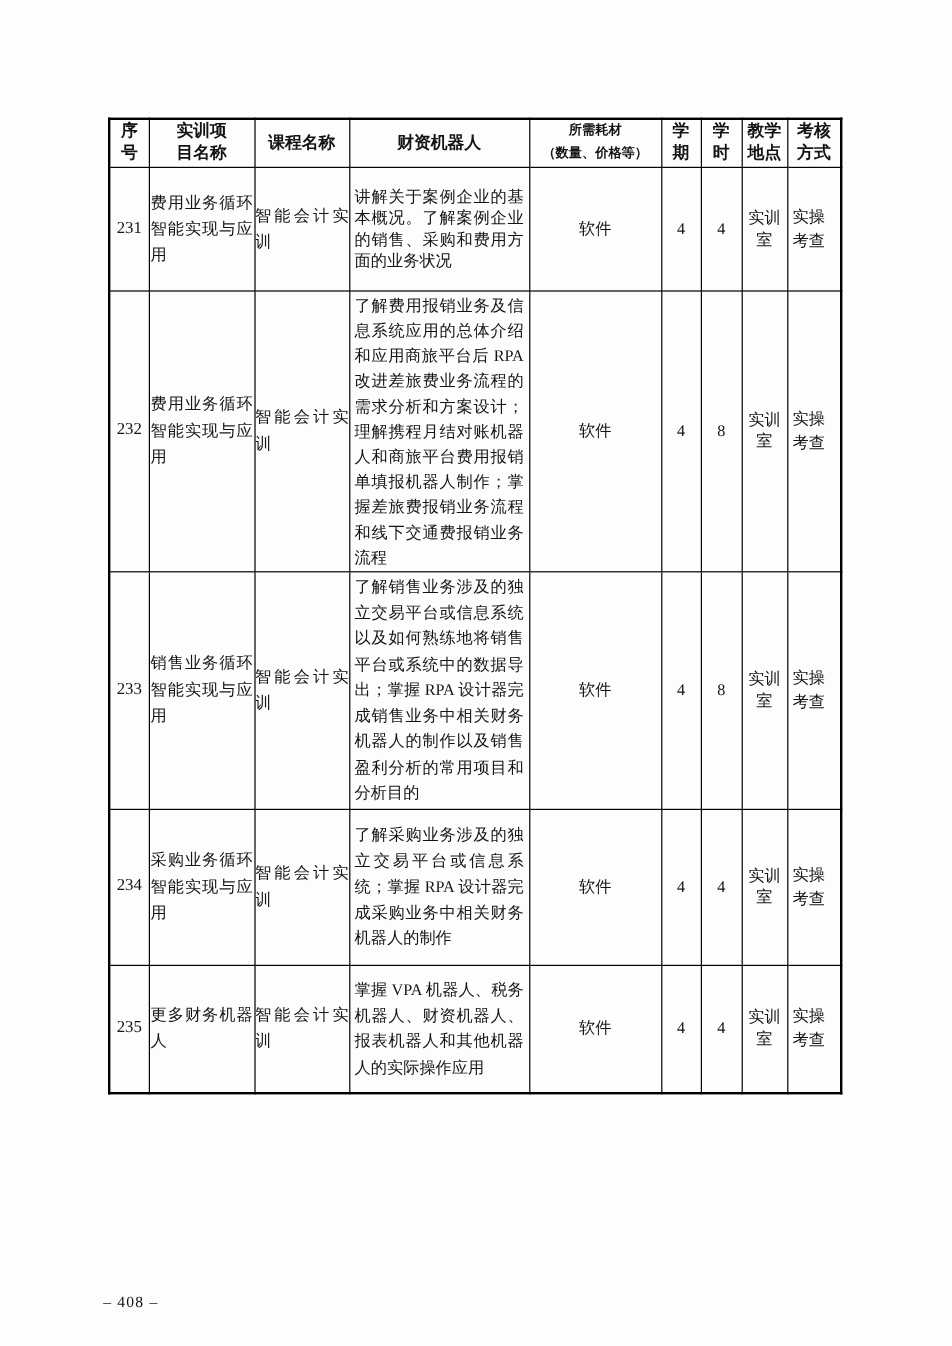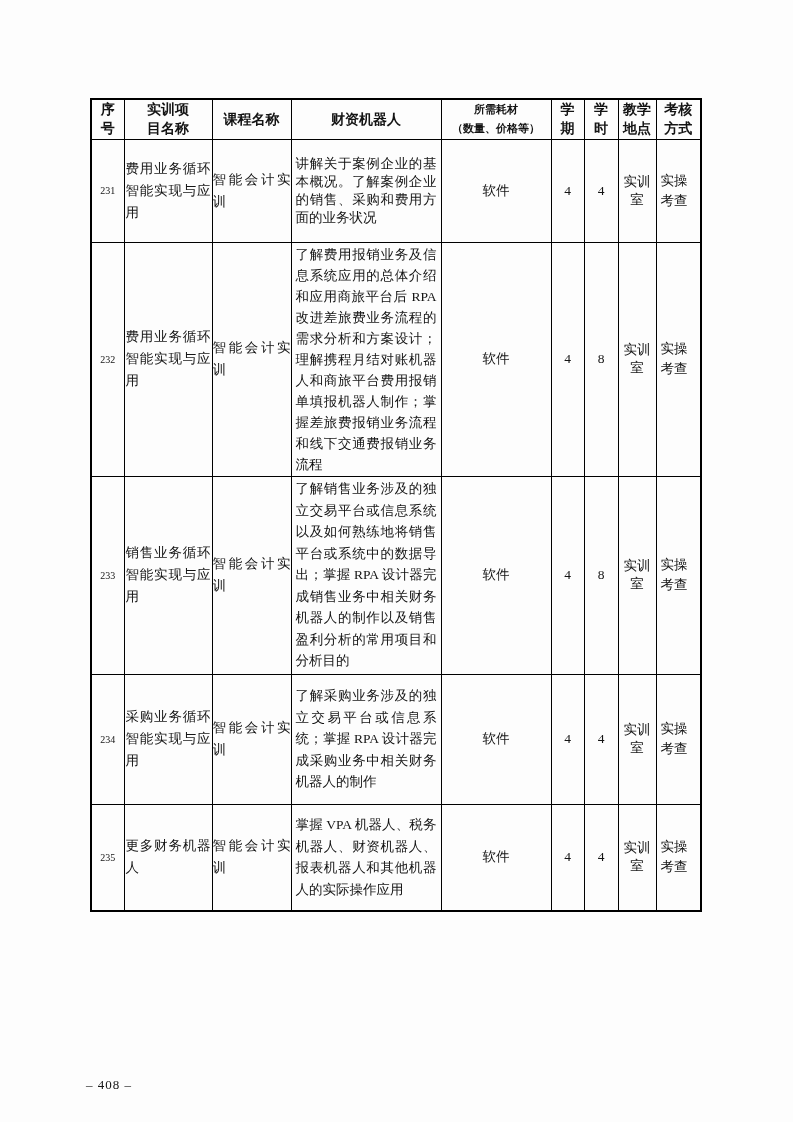--- a/index.html
+++ b/index.html
@@ -45,21 +45,21 @@
     padding: 0;
   }
   th.hdr-materials { font-size: 11px; }
   tr.hdr-row   { height: 40px; }
   tr.row-cont  { height: 135px; }
   tr.row-231   { height: 72px; }
   tr.row-232   { height: 232px; }
   tr.row-233   { height: 198px; }
   tr.row-234   { height: 130px; }
   tr.row-235   { height: 107px; }
-  td.c-no      { text-align: center; font-size: 10px; padding: 0; }
+  td.c-no      { text-align: center; font-size: 14px; padding: 0; }
   td.c-project { font-size: 13.5px; line-height: 22px; text-align: justify; padding: 0 1px; }
   td.c-course  { font-size: 13.5px; line-height: 22px; text-align: justify; padding: 0 0; }
   td.c-obj     { font-size: 13.5px; line-height: 21.5px; text-align: justify; padding: 1px 4px; }
   tr.row-cont td.c-obj { line-height: 22px; }
   tr.row-231  td.c-obj { line-height: 18px; padding: 15px 4px; }
   tr.row-232  td.c-obj { line-height: 21px; }
   td.c-center  { text-align: center; font-size: 13.5px; padding: 0; }
   td.c-assess  { text-align: left; font-size: 13.5px; line-height: 20px; padding: 0 4px; }
   .page-footer {
     position: absolute;

